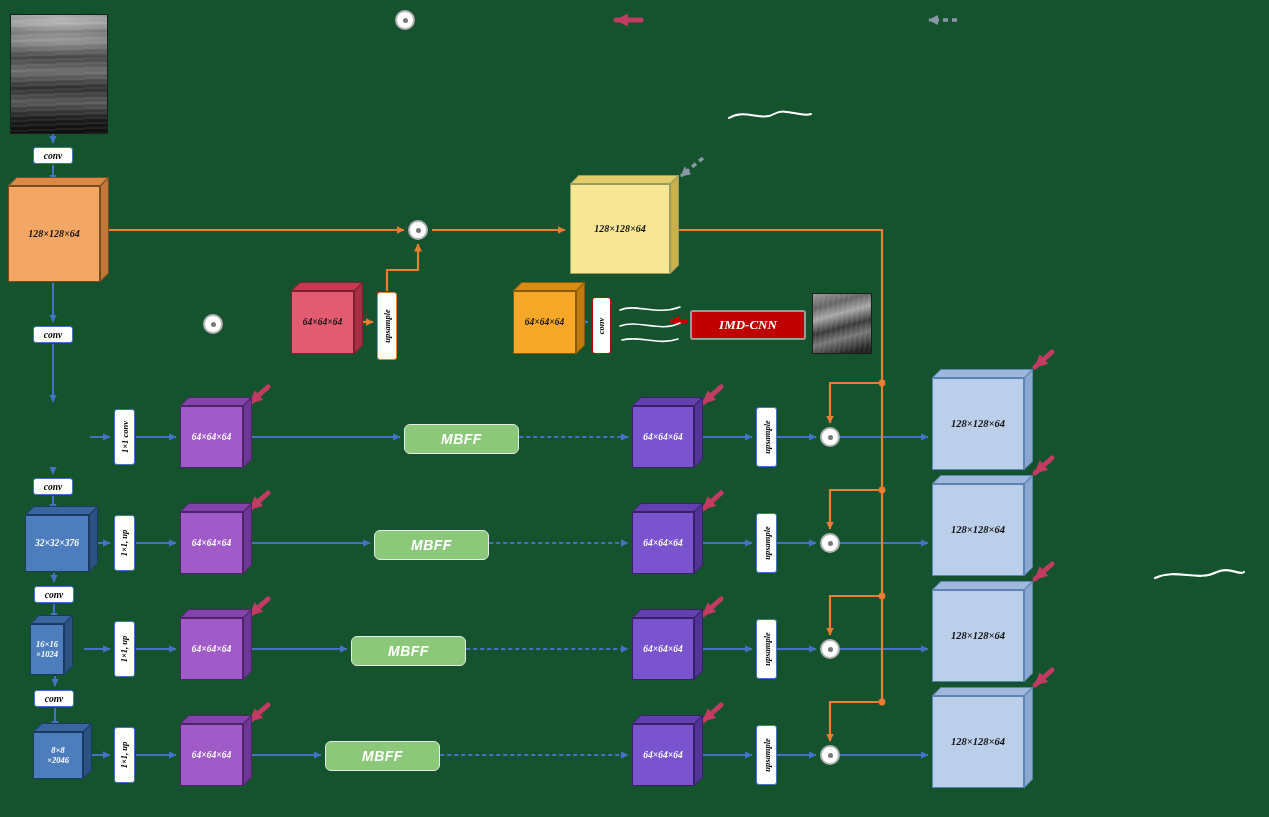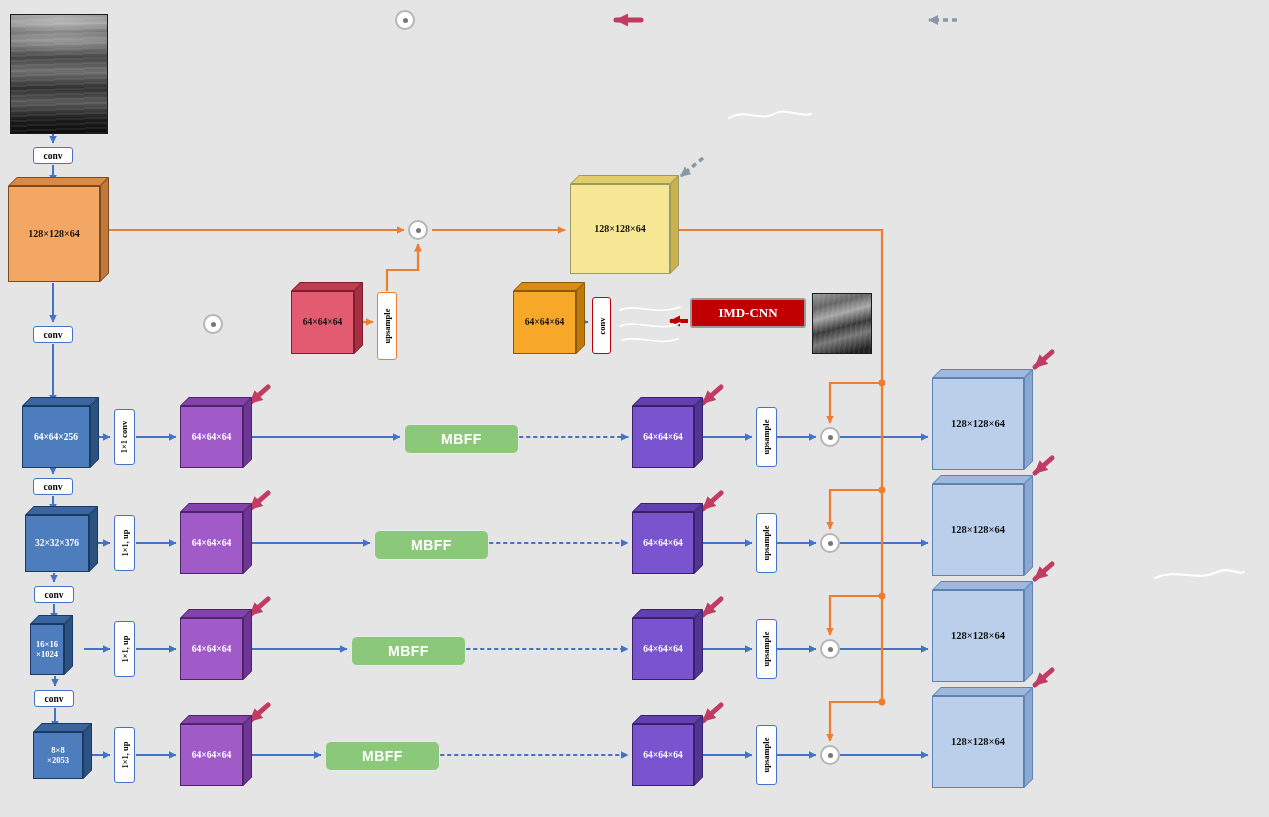--- a/index.html
+++ b/index.html
@@ -1,17 +1,17 @@
 <!DOCTYPE html>
 <html><head>
 <meta charset="utf-8">
 <style>
   html,body{margin:0;padding:0;background:#000;}
-  #canvas{position:relative;width:1269px;height:817px;background:#e5e5e5;overflow:hidden;
-          font-family:"Liberation Serif",serif;}
+  #canvas{position:relative;width:1269px;height:817px;background:#14532d;overflow:hidden;
+          font-family:"Liberation Serif",serif;font-style:italic;}
   #wires{position:absolute;left:0;top:0;z-index:1;}
 
   
   .b3{position:absolute;z-index:2;border-radius:30px;}
   .b3 .face{position:relative;width:100%;height:100%;box-sizing:border-box;
     border:1.5px solid var(--edge,#333);background:var(--face);
     display:flex;align-items:center;justify-content:center;text-align:center;
     white-space:pre-line;font-weight:bold;line-height:1.15;}
   .b3::before{content:"";position:absolute;left:0;right:0;top:-9px;height:9px;box-sizing:border-box;
     background:var(--topf);border:1.5px solid var(--edge,#333);
@@ -187,33 +187,30 @@
       <span>conv</span>
     </div>
   <div class="chip" style="left:34px;top:690px;width:40px;height:17px;">
       <span>conv</span>
     </div>
 
   <div class="b3 f10" style="left:8px;top:186px;width:92px;height:96px;--face:#F2A765;--topf:#D98B45;--side:#C17939;--edge:#7A4A20;">
     <div class="face dk">128×128×64</div>
   </div>
 
-  <div class="b3 f95" style="left:22px;top:406px;width:68px;height:62px;--face:#4E7DBD;--topf:#3A659E;--side:#2C5183;--edge:#1B3A61;">
-    <div class="face lt">64×64×256</div>
-  </div>
   <div class="b3 f95" style="left:25px;top:515px;width:64px;height:57px;--face:#4E7DBD;--topf:#3A659E;--side:#2C5183;--edge:#1B3A61;">
     <div class="face lt">32×32×376</div>
   </div>
   <div class="b3 f85" style="left:30px;top:624px;width:34px;height:51px;--face:#4E7DBD;--topf:#3A659E;--side:#2C5183;--edge:#1B3A61;">
     <div class="face lt">16×16
 ×1024</div>
   </div>
   <div class="b3 f85" style="left:33px;top:732px;width:50px;height:47px;--face:#4E7DBD;--topf:#3A659E;--side:#2C5183;--edge:#1B3A61;">
     <div class="face lt">8×8
-×2053</div>
+×2046</div>
   </div>
 
   <div class="chip vert" style="left:114px;top:409px;width:21px;height:56px;">
       <span>1×1 conv</span>
     </div>
   <div class="chip vert" style="left:114px;top:515px;width:21px;height:56px;">
       <span>1×1, up</span>
     </div>
   <div class="chip vert" style="left:114px;top:621px;width:21px;height:56px;">
       <span>1×1, up</span>
@@ -313,21 +310,21 @@
     </div>
 
   <svg class="sketch" style="left:616px;top:296px;" width="68" height="56" viewBox="0 0 68 56">
     <g stroke="#fff" fill="none" stroke-width="1.6" stroke-linecap="round">
       <path d="M4 14 C 20 7, 40 20, 64 11"></path>
       <path d="M4 30 C 22 23, 44 37, 64 27"></path>
       <path d="M6 44 C 24 39, 42 50, 62 43"></path>
     </g>
   </svg>
 
-  <div class="imd" style="left:690px;top:298px;width:116px;height:30px;">
+  <div class="imd" style="left:690px;top:310px;width:116px;height:30px;">
       <span>IMD-CNN</span>
     </div>
 
   <div class="usb" style="left:812px;top:293px;width:58px;height:59px;"></div>
 
   <svg class="sketch" style="left:726px;top:102px;" width="88" height="26" viewBox="0 0 88 26">
     <path d="M3 16 C 20 6, 35 20, 48 12 C 60 5, 75 16, 85 12" stroke="#fff" fill="none" stroke-width="2" stroke-linecap="round"></path>
   </svg>
 
   <svg class="sketch" style="left:1152px;top:560px;" width="95" height="28" viewBox="0 0 95 28">

